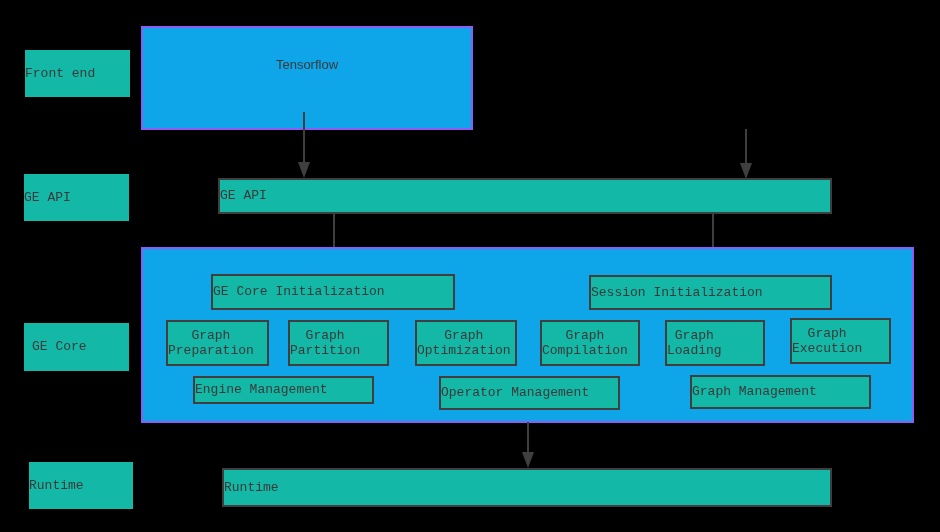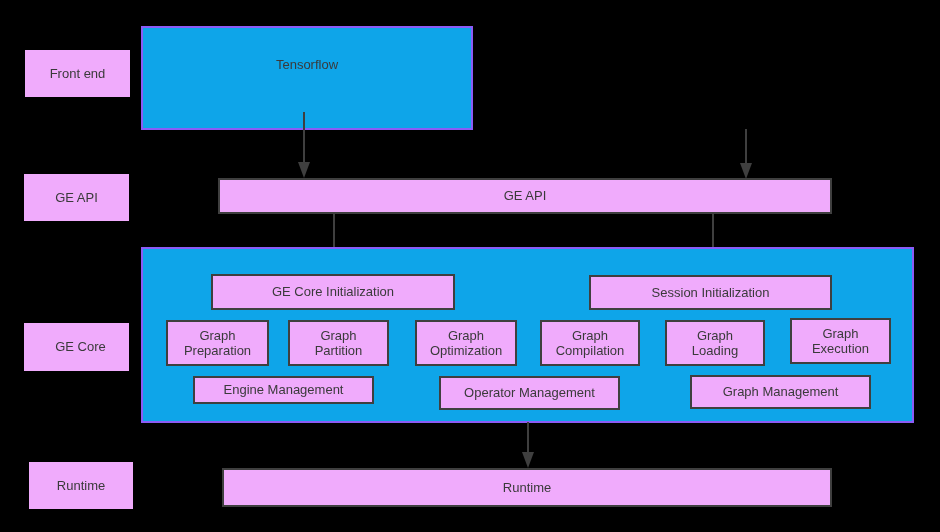--- a/index.html
+++ b/index.html
@@ -11,29 +11,29 @@
     position: relative;
     width: 940px;
     height: 532px;
     background: #000000;
     overflow: hidden;
     font-family: "Liberation Sans", sans-serif;
   }
   .box {
     position: absolute;
     box-sizing: border-box;
-    background: #f0abfc;
+    background: #14b8a6;
     color: #3a3a3a;
     display: flex;
     align-items: center;
-    justify-content: center;
     text-align: center;
     line-height: 1.18;
     font-size: 13px;
     white-space: pre-line;
+    font-family: Liberation Mono, monospace;
   }
   .bordered {
     border: 2px solid #3f3f3f;
   }
   .plain {
     border: none;
   }
   
   .group {
     position: absolute;

